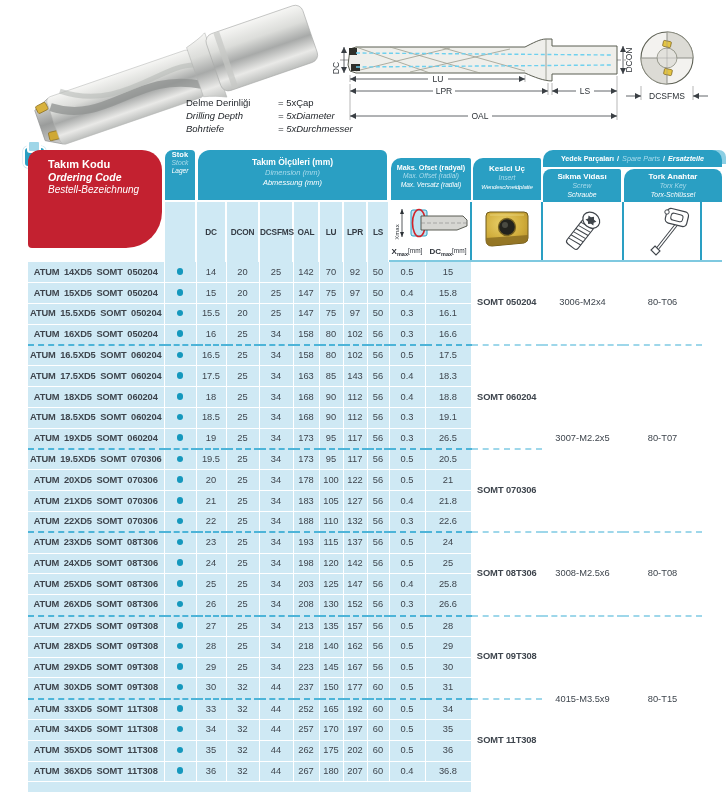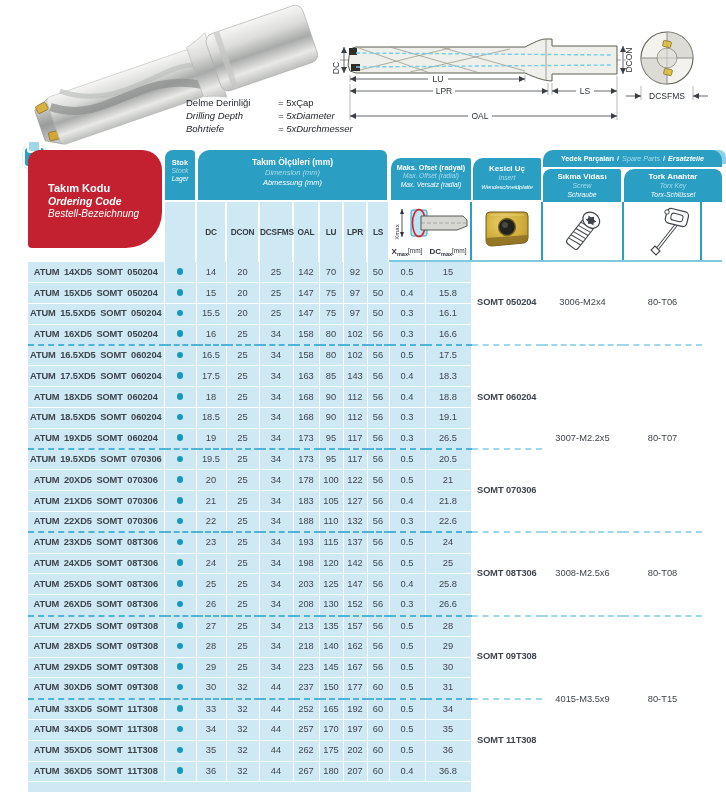--- a/index.html
+++ b/index.html
@@ -21,26 +21,26 @@
                    border:2px solid #fff;border-radius:3px;}
 
   
   .cat{position:absolute;left:28px;top:150px;width:698px;height:642px;}
   .band{position:absolute;background:#2a9fc3;color:#fff;text-align:center;}
   .band .l1{font-weight:bold;}
   .band .l2{font-style:italic;color:#a9dbec;}
   .band .l3{font-style:italic;}
 
   .redbox{position:absolute;left:0;top:0;width:134px;height:98px;background:#c32130;
-          border-radius:12px 20px 36px 4px;color:#fff;padding:32px 0 0 20px;box-sizing:border-box;}
+          border-radius:12px 20px 36px 4px;color:#fff;padding:8px 0 0 20px;box-sizing:border-box;}
   .redbox .l1{font-size:11px;font-weight:bold;line-height:13px;}
   .redbox .l2{font-size:10.5px;font-weight:bold;font-style:italic;line-height:13px;}
   .redbox .l3{font-size:10px;font-style:italic;line-height:12px;}
 
-  .stok-band{left:137px;top:0;width:30px;height:50px;border-radius:8px 4px 0 0;padding-top:8px;box-sizing:border-box;}
+  .stok-band{left:137px;top:0;width:30px;height:50px;border-radius:8px 4px 0 0;box-sizing:border-box;}
   .stok-band .l1{font-size:7.5px;line-height:9px;}
   .stok-band .l2{font-size:6.8px;line-height:8px;}
   .stok-band .l3{font-size:6.5px;line-height:8px;}
 
   .dims-band{left:170px;top:0;width:189px;height:50px;border-radius:12px 6px 0 0;padding-top:7px;box-sizing:border-box;}
   .dims-band .l1{font-size:8.5px;line-height:11px;}
   .dims-band .l2{font-size:7.5px;line-height:10px;}
   .dims-band .l3{font-size:7.5px;line-height:10px;}
 
   .off-band{left:363px;top:8px;width:80px;height:42px;border-radius:10px 2px 0 0;padding-top:5px;box-sizing:border-box;}

